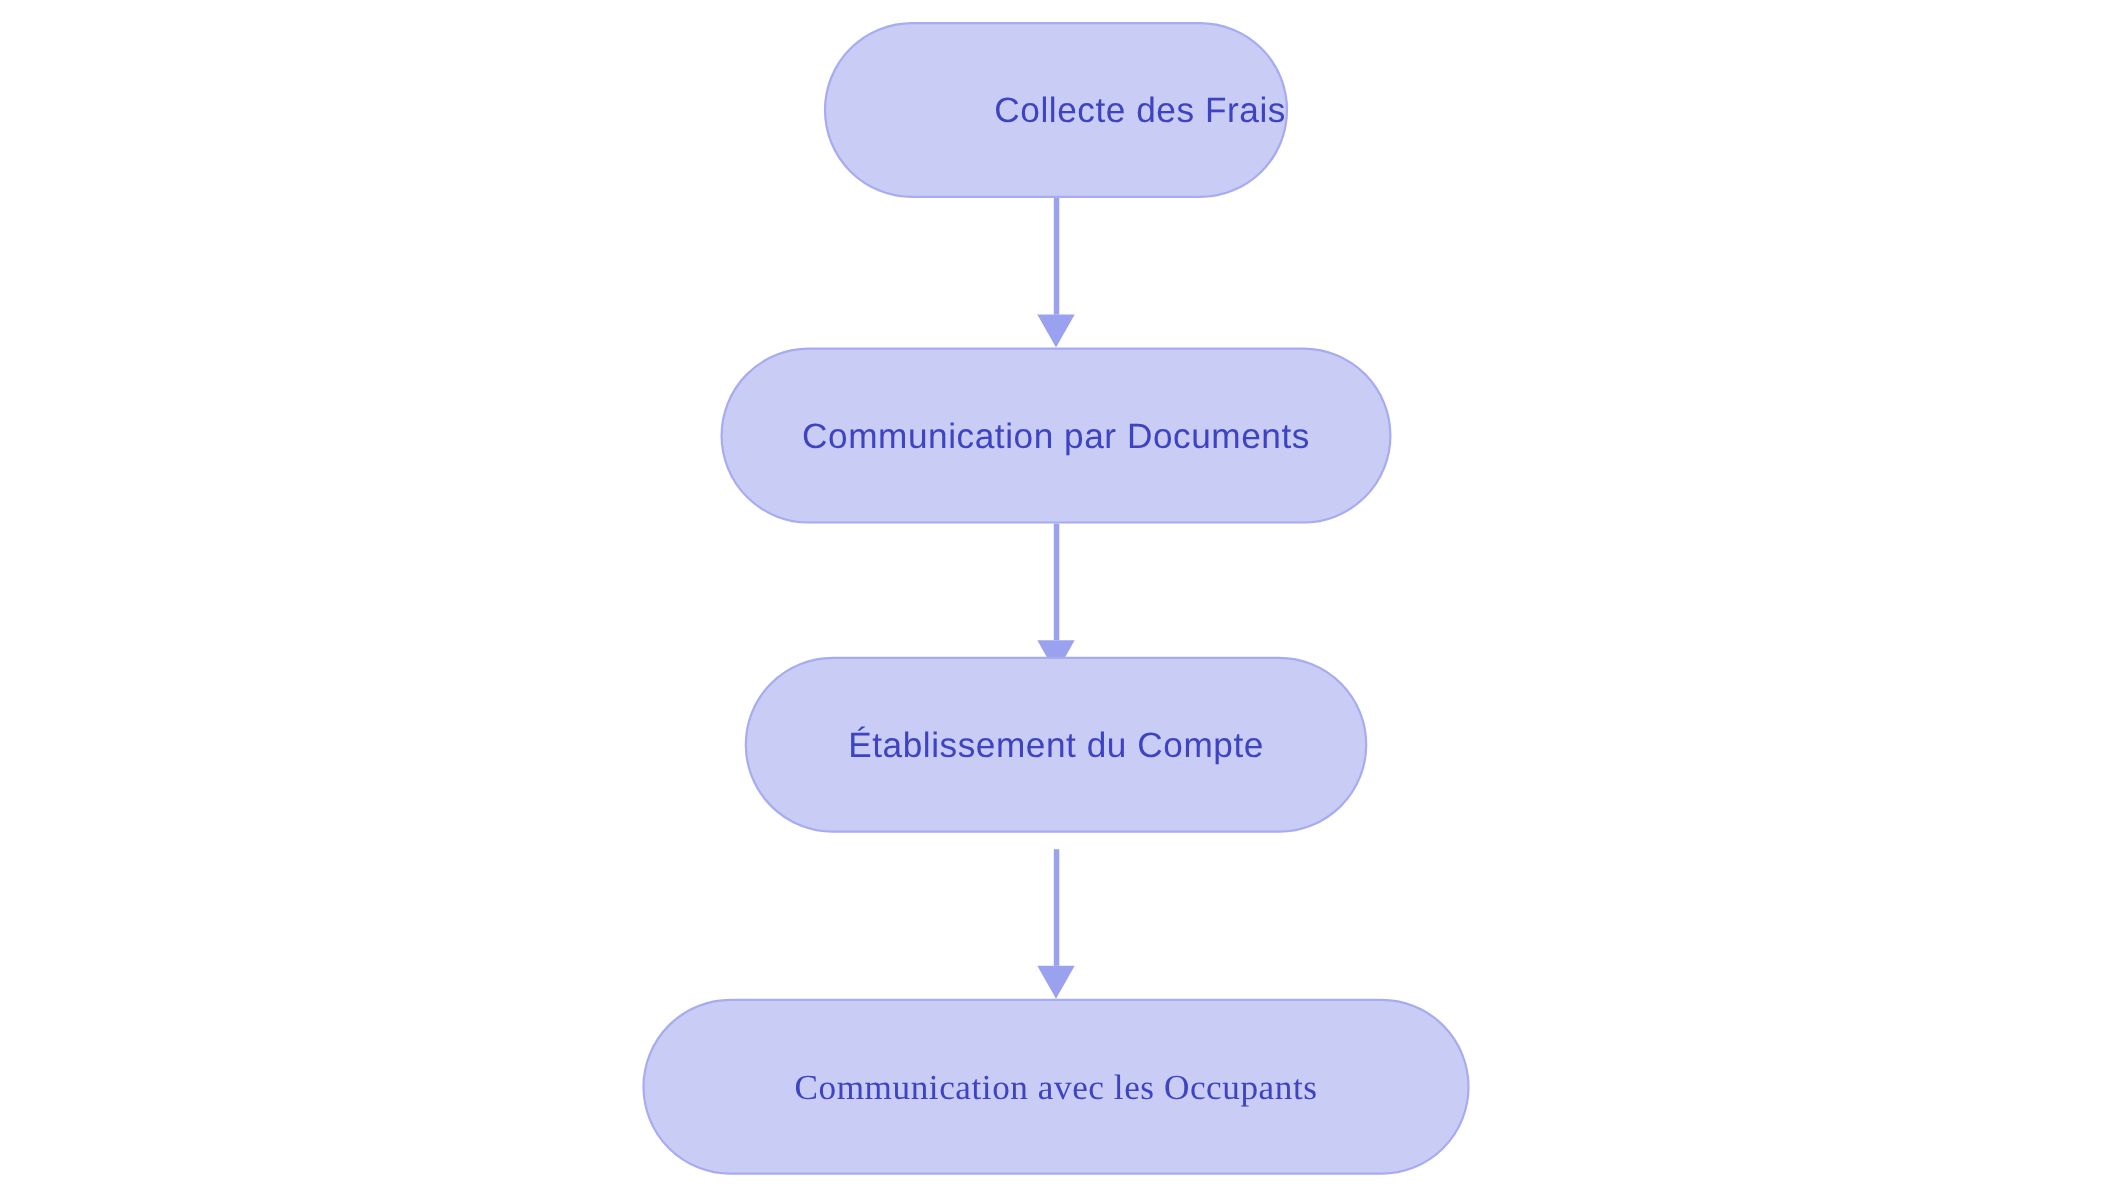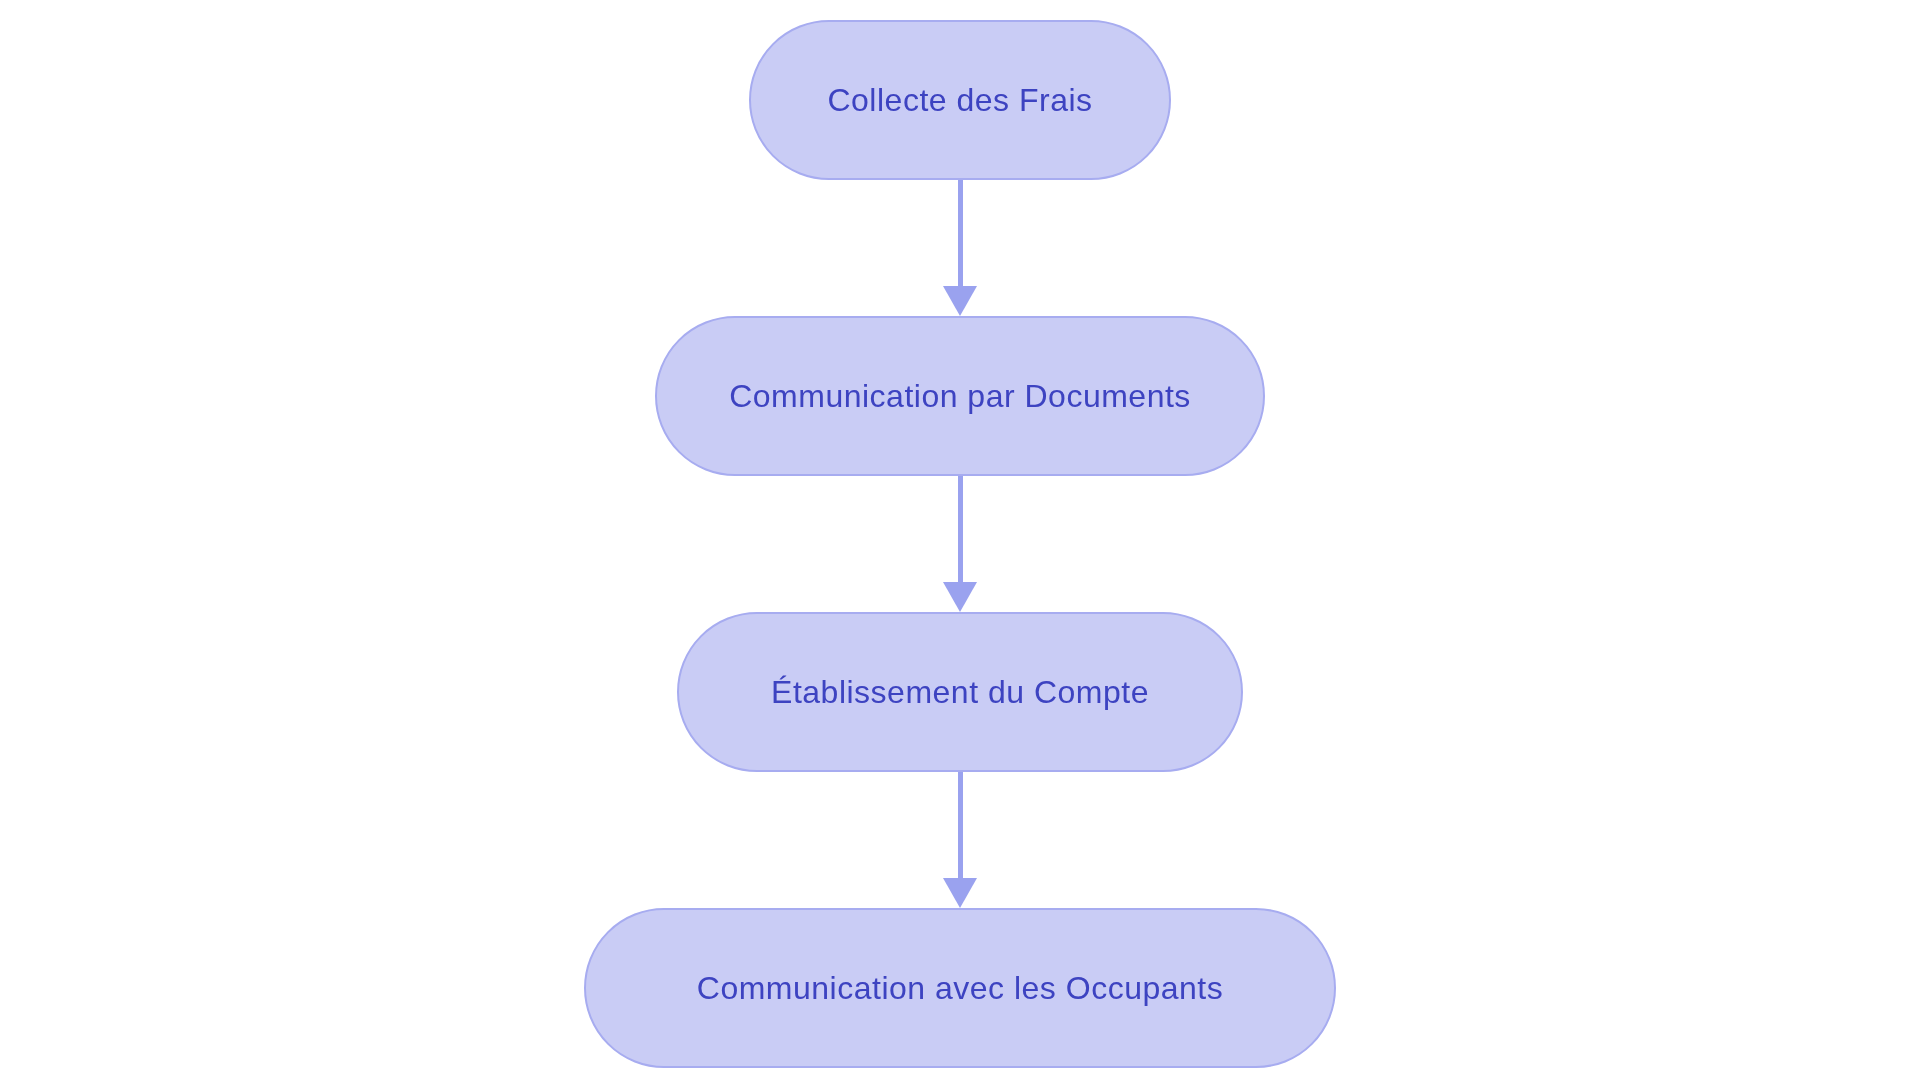--- a/index.html
+++ b/index.html
@@ -29,24 +29,24 @@
     align-items: center;
     justify-content: center;
   }
   .node-label {
     color: var(--node-text);
     font-size: 32px;
     font-weight: 400;
     letter-spacing: 0.5px;
     white-space: nowrap;
   }
-  .node-1 { left: 749px; top: 20px;  width: 422px; }
+  .node-1 { left: 749px; top: 20px;  width: 422px; justify-content: flex-end; }
   .node-2 { left: 655px; top: 316px; width: 610px; }
-  .node-3 { left: 677px; top: 612px; width: 566px; }
-  .node-4 { left: 584px; top: 908px; width: 752px; }
+  .node-3 { left: 677px; top: 597px; width: 566px; }
+  .node-4 { left: 584px; top: 908px; width: 752px; font-family: Liberation Serif, serif; }
 
   .arrow {
     position: absolute;
     left: 943px;          
     width: 34px;
     height: 136px;
     display: flex;
     flex-direction: column;
     align-items: center;
   }

